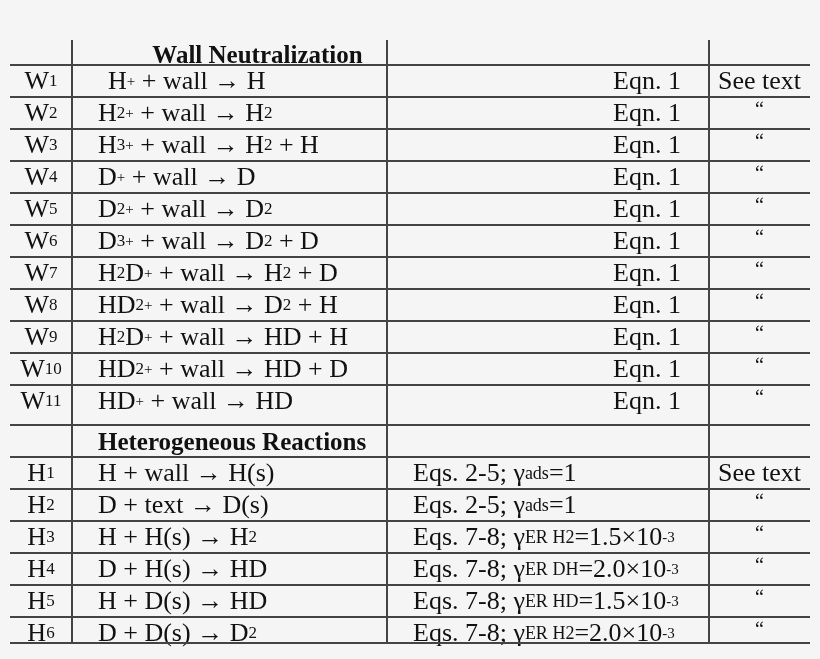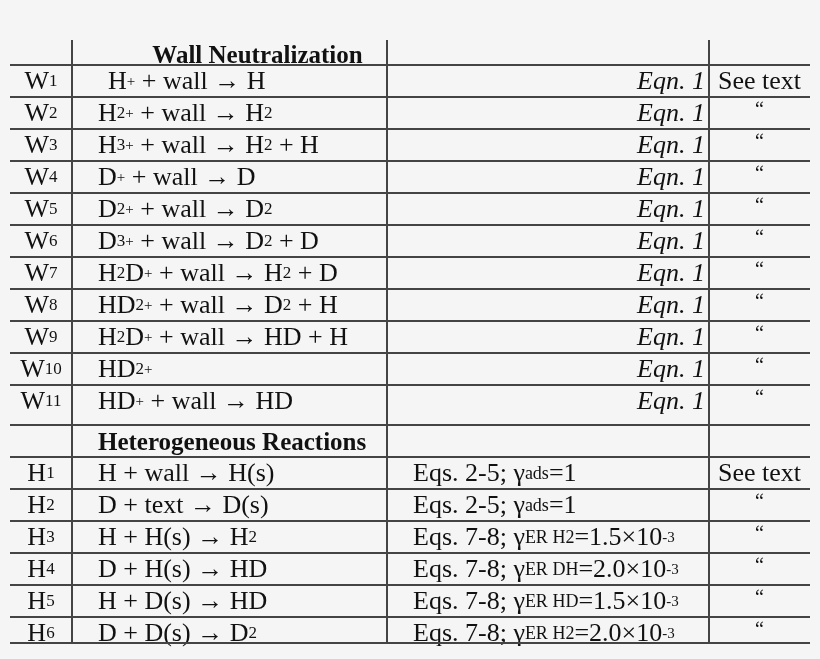--- a/index.html
+++ b/index.html
@@ -7,21 +7,21 @@
          font-family:"Liberation Serif","DejaVu Serif",serif; color:#111; }
   #tbl { position:absolute; left:10px; top:40px; width:800px; }
   .row { position:absolute; left:0; width:800px; height:32px; }
   .row.body { border-top:2px solid #444; box-sizing:border-box; }
   .cell { position:absolute; top:0; height:100%; box-sizing:border-box; display:flex; align-items:center;
           font-size:26px; line-height:1; white-space:nowrap; }
   .c-id { left:0; width:62px; justify-content:center; }
   .c-rx { left:76px; width:343px; padding-left:12px; }
   .c-rx.center { justify-content:center; padding-left:0; }
   .c-eq { left:377px; width:322px; }
-  .c-eq.right { justify-content:flex-end; padding-right:4px;font-style:italic; }
+  .c-eq.right { justify-content:flex-end; padding-right:28px; }
   .c-eq.left { padding-left:26px;text-align:center; }
   .c-note { left:699px; width:101px; justify-content:center; }
   .ditto { font-size:20px; padding-bottom:8px; }
   .bold { font-weight:bold; font-size:25px; }
   sub { font-size:17px; vertical-align:-6px; line-height:0; }
   sup { font-size:15px; vertical-align:12px; line-height:0; }
   .gsub { font-size:18px; vertical-align:-6px; line-height:0; }
   .vline { position:absolute; width:2px; background:#444; }
   .bottomline { position:absolute; left:0; width:800px; height:2px; background:#444; }
 </style>
@@ -133,21 +133,21 @@
         </div>
         <div class="cell c-eq right">Eqn. 1</div>
         <div class="cell c-note ditto">“</div>
       </div>
       <div class="row body" style="top:312px;">
         <div class="cell c-id">
           <span>W</span>
           <sub>10</sub>
         </div>
         <div class="cell c-rx">
-          <span>HD</span><sub>2</sub><sup>+</sup>&nbsp;<sub></sub><span style="white-space:pre"></span>
+          <span>HD</span><sub>2</sub><sup>+</sup>&nbsp;<span>+ wall → HD + D</span><sub></sub><span style="white-space:pre"></span>
         </div>
         <div class="cell c-eq right">Eqn. 1</div>
         <div class="cell c-note ditto">“</div>
       </div>
       <div class="row body" style="top:344px;">
         <div class="cell c-id">
           <span>W</span>
           <sub>11</sub>
         </div>
         <div class="cell c-rx">

